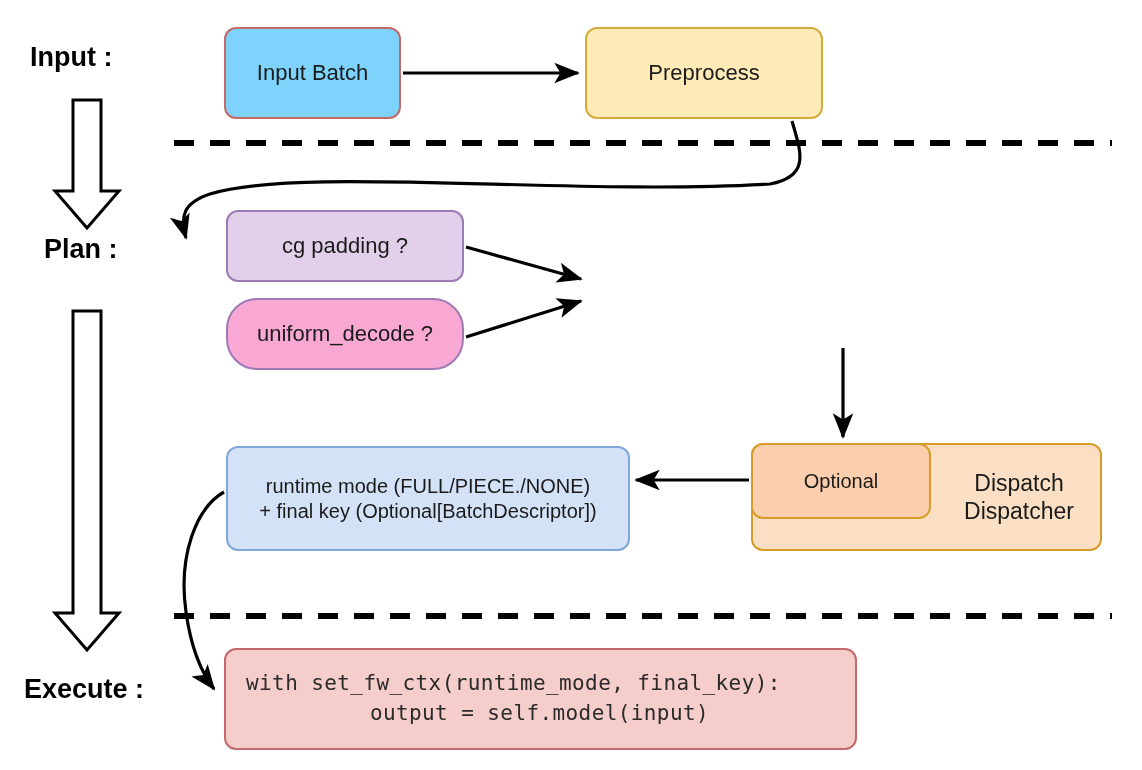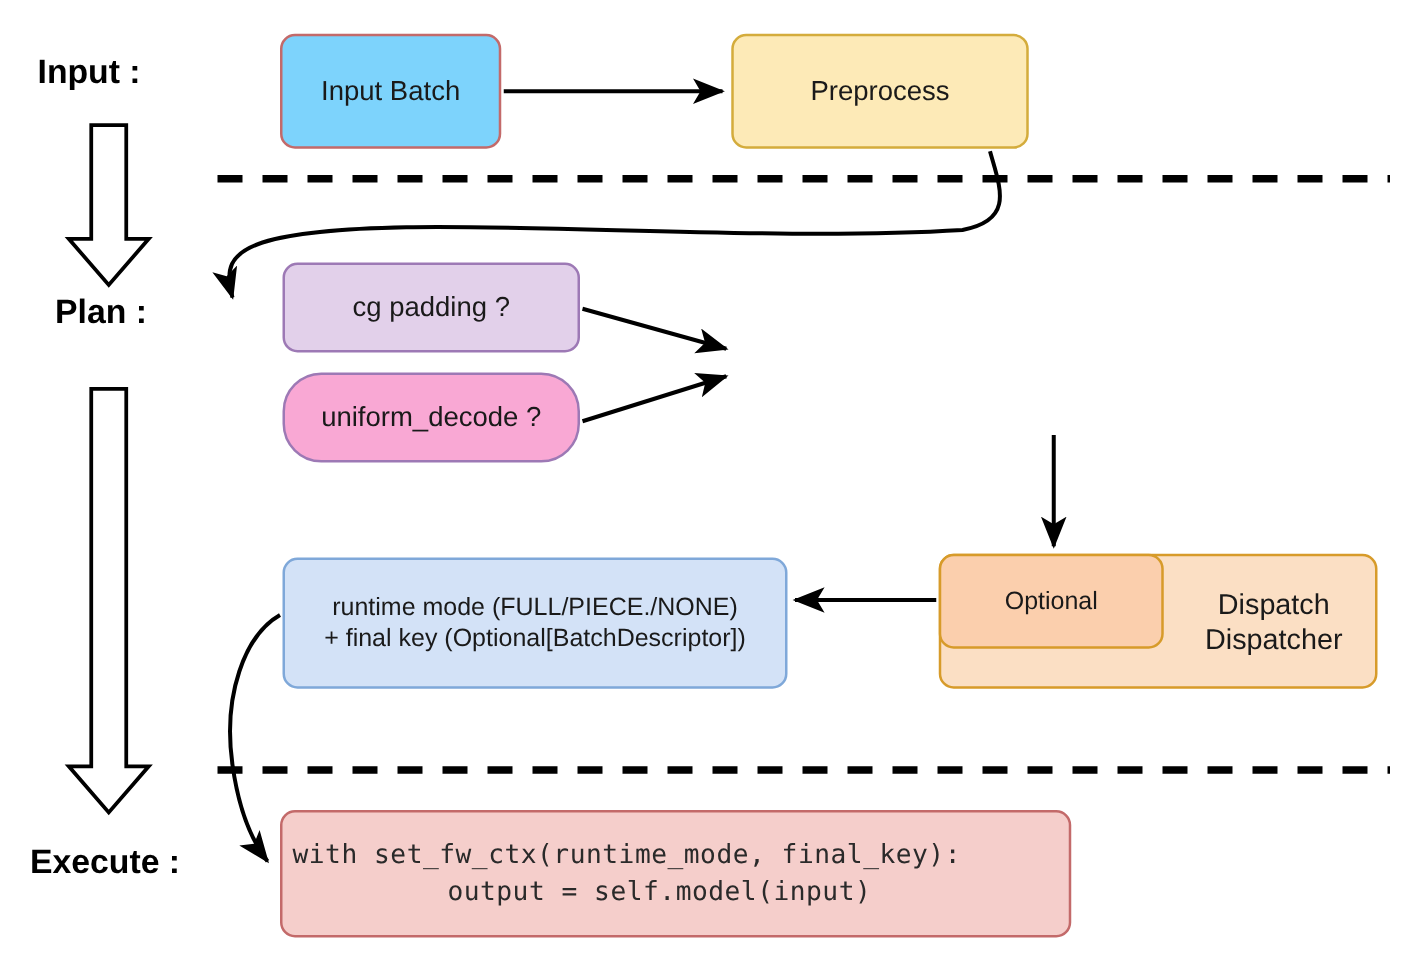--- a/index.html
+++ b/index.html
@@ -94,21 +94,21 @@
   #node-execute-code {
     left: 224px; top: 648px; width: 633px; height: 102px;
     background: #f5cecb; border-color: #c36a6a;
     font-family: "DejaVu Serif", "Liberation Serif", serif;
     font-size: 0;
     justify-content: flex-start;
     align-items: center;
     padding-left: 8px;
   }
   #node-execute-code pre {
-    margin: 0;
+    margin: 12px;
     font-family: "DejaVu Sans Mono", "Liberation Mono", monospace;
     font-size: 21px;
     line-height: 1.42;
     color: #2a2a2a;
     white-space: pre;
     letter-spacing: 0.4px;
   }
 
   
   #label-input   { left: 30px;  top: 42px;  font-size: 27px; }

